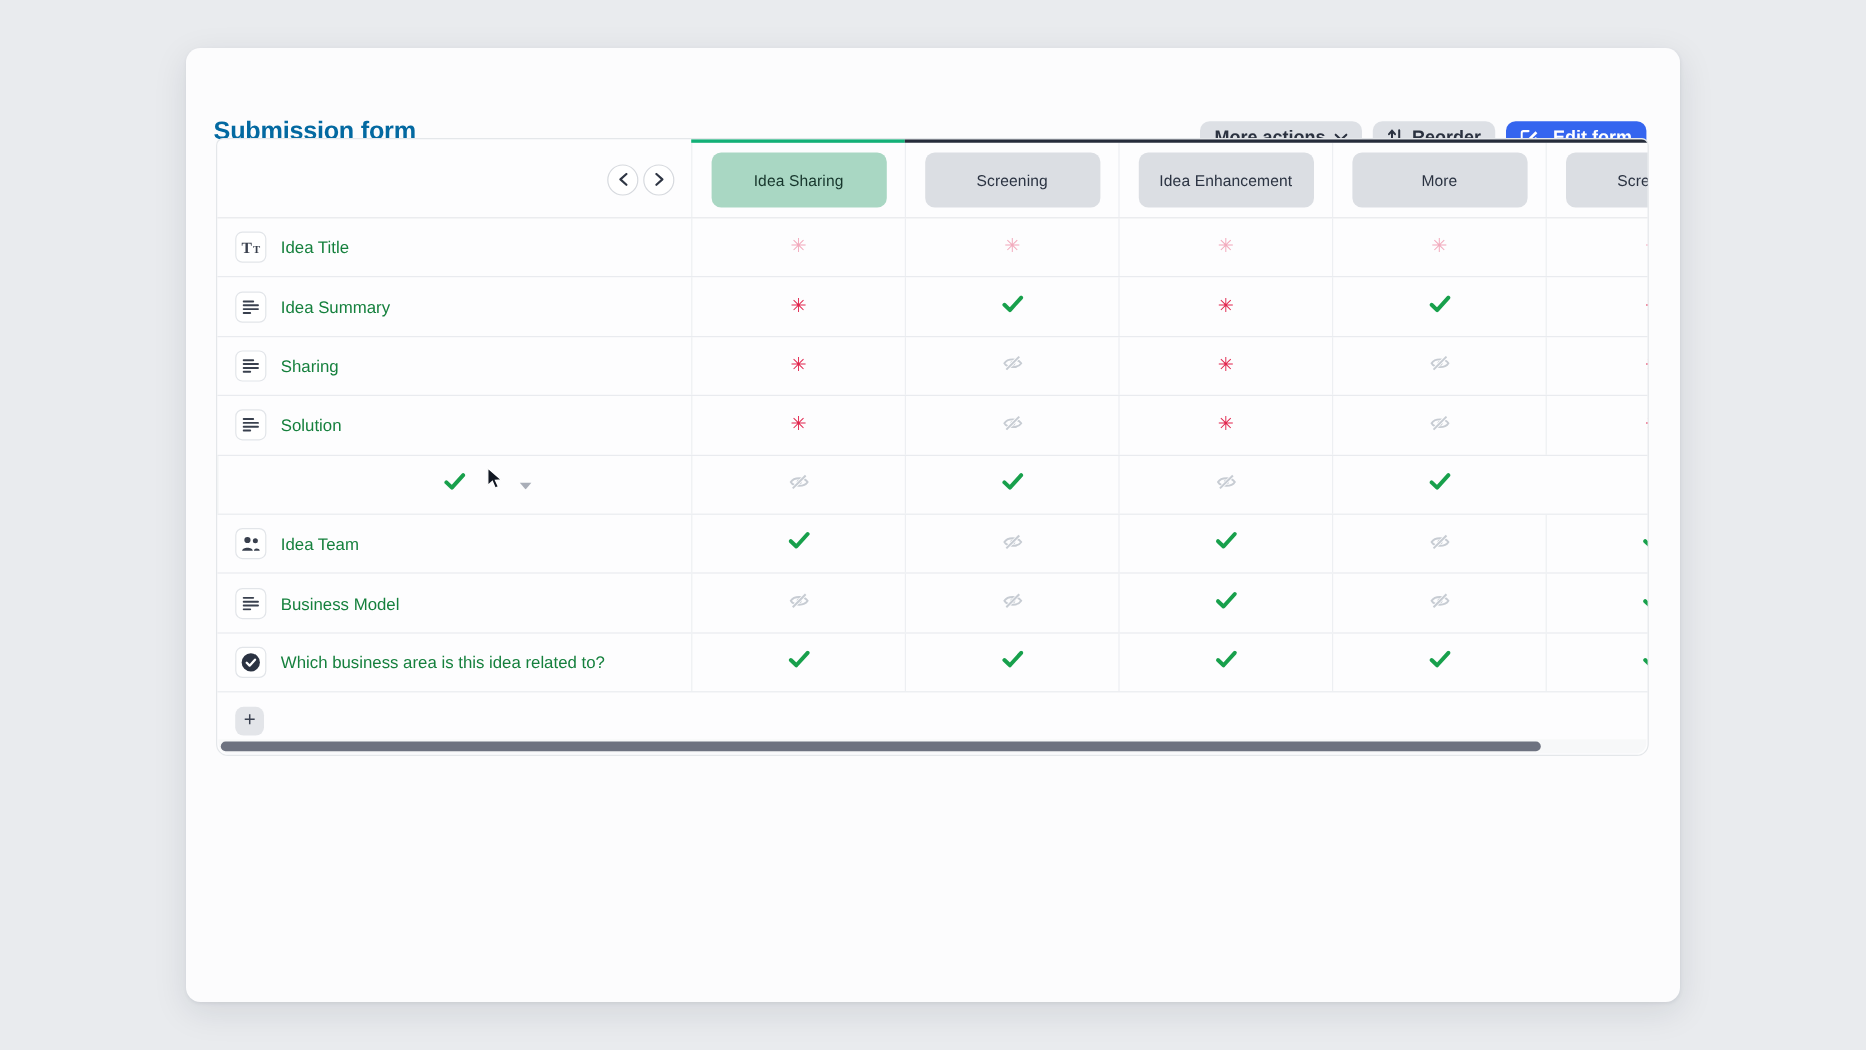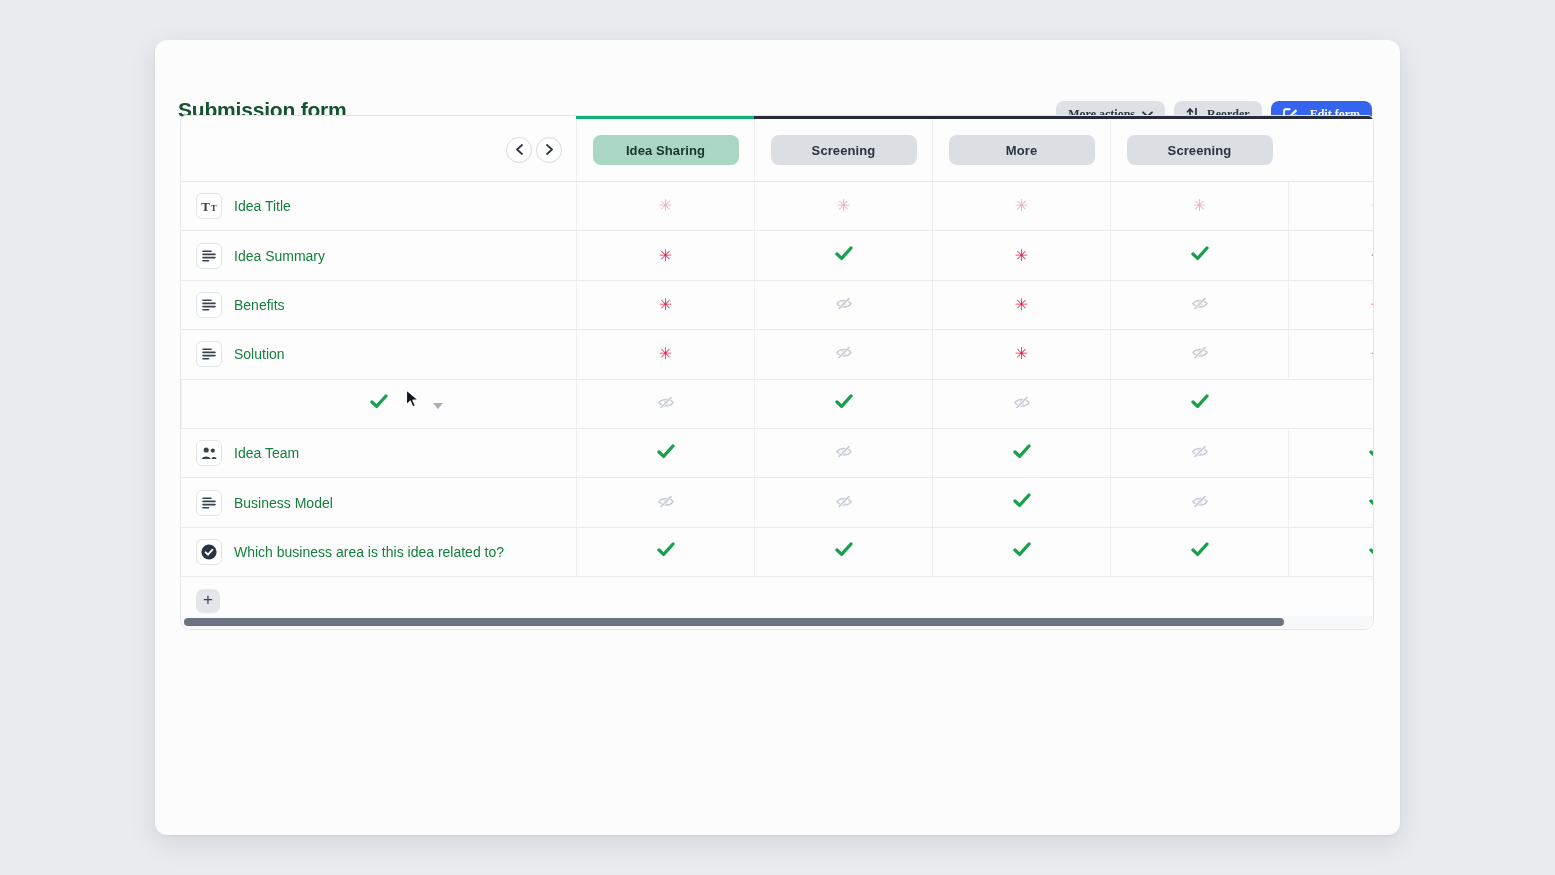--- a/index.html
+++ b/index.html
@@ -9,26 +9,26 @@
     font-family:"Liberation Sans", sans-serif;
     position:relative;
   }
   .card{
     position:absolute;left:155px;top:40px;width:1245px;height:795px;
     background:#fcfcfd;border-radius:12px;
     box-shadow:0 8px 28px rgba(23,28,45,.10), 0 1px 3px rgba(23,28,45,.06);
   }
   .page-title{
     position:absolute;left:23px;top:58px;margin:0;
-    font-size:21px;font-weight:700;color:#14532d;letter-spacing:-.2px;
+    font-size:21px;font-weight:700;color:#0369a1;letter-spacing:-.2px;
   }
   .toolbar{position:absolute;right:28px;top:61px;display:flex;gap:9px;align-items:center;}
   .btn{
     display:inline-flex;align-items:center;gap:7px;height:26px;padding:0 12px;
-    border:none;border-radius:8px;font-family:Liberation Serif, serif;font-size:12px;font-weight:600;
+    border:none;border-radius:8px;font-family:Liberation Sans, sans-serif;font-size:15px;font-weight:600;
     color:#2b3240;background:#dde0e5;cursor:pointer;white-space:nowrap;text-align:center;
   }
   .btn-primary{background:var(--accent-blue);color:#ffffff;gap:12px;}
   .btn svg{display:block;}
 
   
   .table-wrap{
     position:absolute;left:25px;top:75px;width:1192px;height:513px;
     background:#fdfdfe;border:1px solid #e4e7ea;border-radius:6px 6px 10px 10px;
     overflow:hidden;
@@ -41,23 +41,23 @@
   .header-row{margin-top:3px;height:62px;border-bottom:1px solid #e6e8ec;}
   .hcell{display:flex;align-items:center;justify-content:center;position:relative;}
   .stage-hcell{border-left:1px solid #edeff2;}
   .label-hcell{justify-content:flex-end;padding-right:14px;gap:4px;box-sizing:border-box;}
   .nav-btn{
     width:26px;height:26px;border-radius:50%;background:#ffffff;
     border:1px solid #d6d9de;display:flex;align-items:center;justify-content:center;
     cursor:pointer;padding:0;
   }
   .pill{
-    width:146px;height:30px;border-radius:8px;background:#dbdee3;
+    width:146px;height:46px;border-radius:8px;background:#dbdee3;
     display:flex;align-items:center;justify-content:center;
-    font-size:13px;font-weight:700;color:#2b3342;letter-spacing:.1px;cursor:pointer;
+    font-size:13px;font-weight:400;color:#2b3342;letter-spacing:.1px;cursor:pointer;
   }
   .pill.active{background:var(--stage-active-bg);color:#17362c;}
 
   .body-row{height:48.4px;border-bottom:1px solid #e9ebef;}
   .cell{display:flex;align-items:center;position:relative;}
   .stage-cell{justify-content:center;border-left:1px solid #edeff2;cursor:pointer;}
   .label-cell{padding-left:15px;gap:12px;box-sizing:border-box;cursor:pointer;}
   .icon-box{
     width:24px;height:24px;border:1px solid #e2e5e9;border-radius:6px;background:#ffffff;
     display:flex;align-items:center;justify-content:center;color:#39404e;flex:0 0 auto;
@@ -148,20 +148,23 @@
         </button>
       </div>
 
     <div class="hcell stage-hcell">
           <div class="pill active">Idea Sharing</div>
         </div>
         <div class="hcell stage-hcell">
           <div class="pill">Screening</div>
         </div>
         <div class="hcell stage-hcell">
+          <div class="pill">Idea Enhancement</div>
+        </div>
+        <div class="hcell stage-hcell">
           <div class="pill">More</div>
         </div>
         <div class="hcell stage-hcell">
           <div class="pill">Screening</div>
         </div>
       </div>
 
     <div id="rows">
         <div class="grid-row body-row">
           <div class="cell label-cell">
@@ -228,21 +231,21 @@
             <span class="icon-box">
               <svg width="14" height="12" viewBox="0 0 14 12">
                 <g stroke="#39404e" stroke-width="1.6" stroke-linecap="round">
                   <line x1="1" y1="1.2" x2="9" y2="1.2"></line>
                   <line x1="1" y1="4.4" x2="13" y2="4.4"></line>
                   <line x1="1" y1="7.6" x2="13" y2="7.6"></line>
                   <line x1="1" y1="10.8" x2="6.5" y2="10.8"></line>
                 </g>
               </svg>
             </span>
-            <span class="flabel">Benefits</span>
+            <span class="flabel">Sharing</span>
           </div>
           <div class="cell stage-cell">
             <span class="ast">✳</span>
           </div>
           <div class="cell stage-cell">
             <span><svg width="18" height="16" viewBox="0 0 18 16">
                 <path d="M2 8.7 C4.6 4.4 13.4 4.4 16 8.7 C13.4 13 4.6 13 2 8.7 Z" fill="none" stroke="var(--hidden-gray)" stroke-width="1.6"></path>
                 <circle cx="9" cy="8.7" r="2.1" fill="var(--hidden-gray)"></circle>
                 <line x1="3.6" y1="14" x2="14.4" y2="3.2" stroke="#fdfdfe" stroke-width="3"></line>
                 <line x1="3.6" y1="14" x2="14.4" y2="3.2" stroke="var(--hidden-gray)" stroke-width="1.7"></line>

